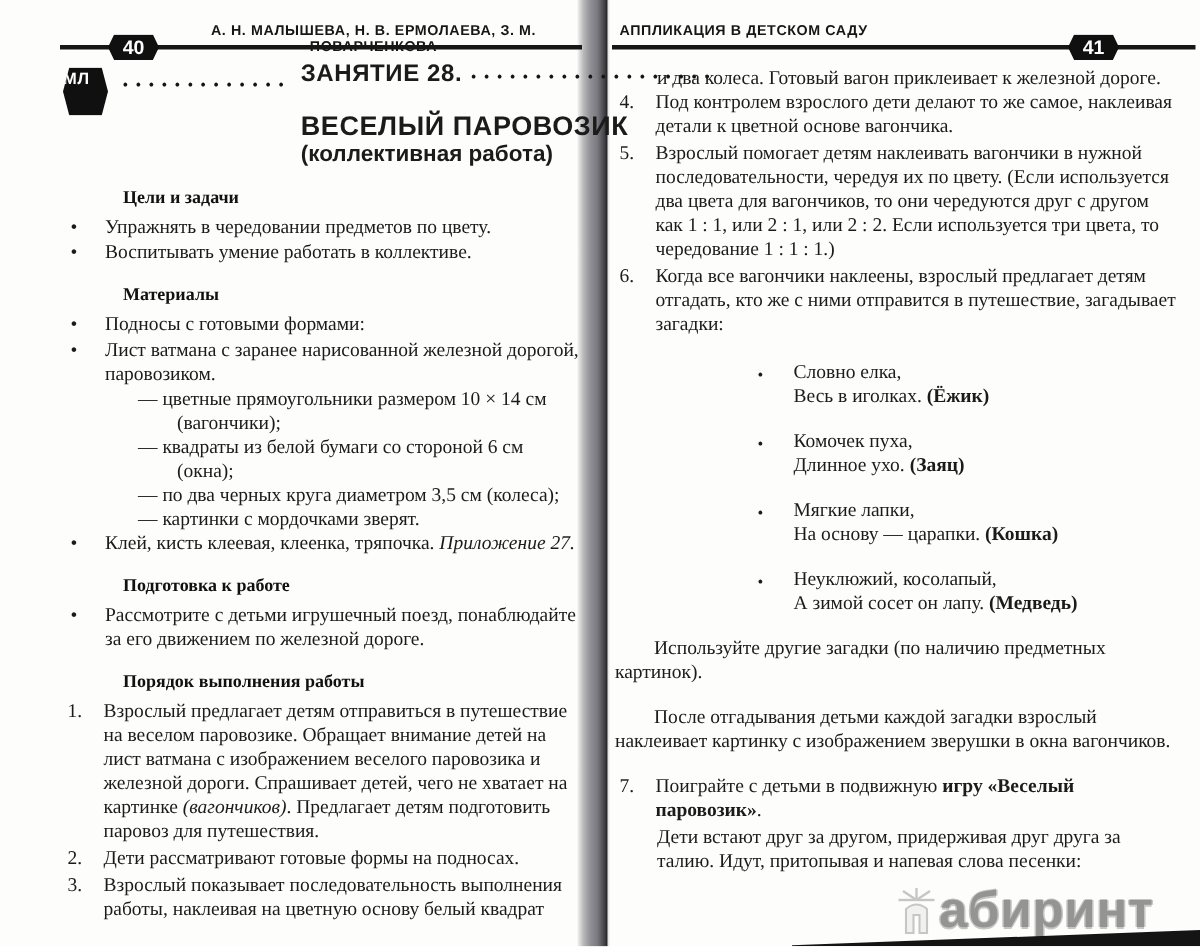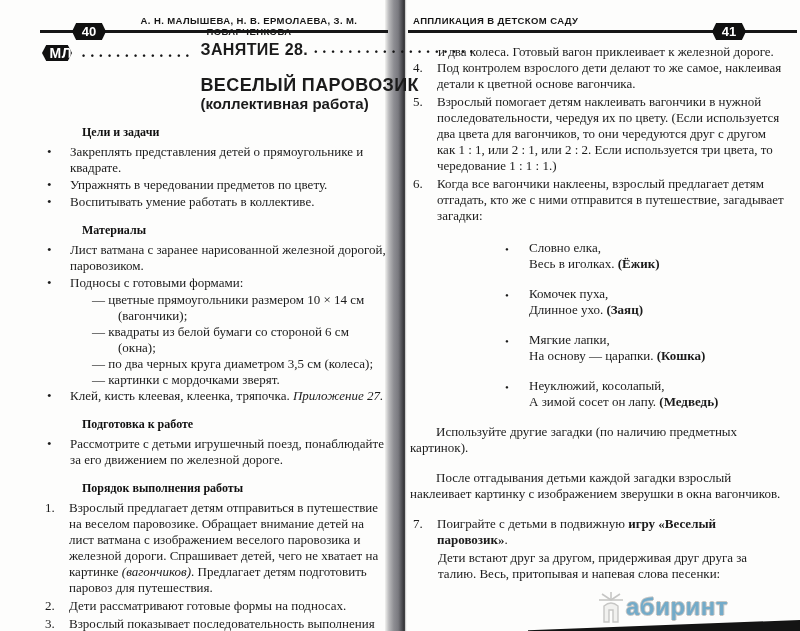--- a/index.html
+++ b/index.html
@@ -49,24 +49,24 @@
   .badge-41 { left:712px; }
 
   
   .page-content { position:absolute; font-size:13px; line-height:16px; color:#1b1b1b; }
   .page-left  { left:42px;  top:42px; width:346px; }
   .page-right { left:410px; top:44px; width:374px; }
 
   
   .title-block { display:flex; align-items:flex-start; margin-bottom:8px; }
   .ml-badge {
-    flex:none; width:30px; height:16px; margin-top:3px;
+    flex:none; width:30px; height:32px; margin-top:3px;
     background:#101010; color:#fff;
-    font-family:"Liberation Sans", sans-serif; font-weight:bold; font-size:14px;
-    line-height:16px; text-align:right; letter-spacing:0.5px;
+    font-family:"Liberation Sans", sans-serif; font-weight:bold; font-size:11px;
+    line-height:16px; text-align:left; letter-spacing:0.5px;
     clip-path:polygon(14% 0, 86% 0, 100% 50%, 86% 100%, 14% 100%, 0 50%);
   }
   .dots {
     font-family:"Liberation Sans", sans-serif; font-size:9px; font-weight:bold;
     letter-spacing:5.5px; color:#141414; white-space:nowrap;
   }
   .dots-lead { margin:6px 6px 0 10px; }
   .title-lines { font-family:"Liberation Sans", sans-serif; font-weight:bold; }
   .title-l1 { font-size:16px; letter-spacing:0.4px; white-space:nowrap; }
   .title-l1 .dots { margin-left:6px; }
@@ -106,22 +106,22 @@
 
   .closing { margin-left:28px; }
 
   
   .watermark {
     position:absolute; left:596px; top:586px; width:200px; height:42px;
     display:flex; align-items:center; opacity:0.55; pointer-events:none;
   }
   .wm-icon { flex:none; width:30px; height:34px; }
   .wm-text {
-    font-family:"Liberation Sans", sans-serif; font-weight:bold; font-size:24px;
-    color:#0369a1; letter-spacing:0.5px;
+    font-family:"Liberation Sans", sans-serif; font-weight:bold; font-size:34px;
+    color:#404040; letter-spacing:0.5px;
     text-shadow:-1px 0 #9a9a98, 1px 0 #9a9a98, 0 -1px #9a9a98, 0 1px #9a9a98;
   }
 </style>
 </head>
 <body>
 
 <div class="scan">
 
   <div class="gutter"></div>
 
@@ -140,39 +140,35 @@
       <div class="title-lines">
         <div class="title-l1"><span>ЗАНЯТИЕ 28.</span><span class="dots">•••••••••••••••••••</span></div>
         <div class="title-l2">ВЕСЕЛЫЙ ПАРОВОЗИК</div>
         <div class="title-l3">(коллективная работа)</div>
       </div>
     </div>
 
     <div class="heading">Цели и задачи</div>
     <div class="bullet-item">
       <span class="marker"></span>
-      <span class="btxt">Закреплять представления детей о прямоугольнике и квадрате.</span>
-    </div>
-    <div class="bullet-item">
-      <span class="marker"></span>
       <span class="btxt">Упражнять в чередовании предметов по цвету.</span>
     </div>
     <div class="bullet-item">
       <span class="marker"></span>
       <span class="btxt">Воспитывать умение работать в коллективе.</span>
     </div>
 
     <div class="heading">Материалы</div>
     <div class="bullet-item">
       <span class="marker"></span>
+      <span class="btxt">Подносы с готовыми формами:</span>
+    </div>
+    <div class="bullet-item">
+      <span class="marker"></span>
       <span class="btxt">Лист ватмана с заранее нарисованной железной дорогой, паровозиком.</span>
-    </div>
-    <div class="bullet-item">
-      <span class="marker"></span>
-      <span class="btxt">Подносы с готовыми формами:</span>
     </div>
     <div class="dash-item">— цветные прямоугольники размером 10 × 14 см (вагончики);</div>
     <div class="dash-item">— квадраты из белой бумаги со стороной 6 см (окна);</div>
     <div class="dash-item">— по два черных круга диаметром 3,5 см (колеса);</div>
     <div class="dash-item">— картинки с мордочками зверят.</div>
     <div class="bullet-item">
       <span class="marker"></span>
       <span class="btxt"><span>Клей, кисть клеевая, клеенка, тряпочка. </span><span class="it">Приложение 27.</span></span>
     </div>
 
@@ -246,21 +242,21 @@
     </div>
 
     <div class="plain-para">Используйте другие загадки (по наличию предметных картинок).</div>
     <div class="plain-para para-gap">После отгадывания детьми каждой загадки взрослый наклеивает картинку с изображением зверушки в окна вагончиков.</div>
 
     <div class="num-item para-gap">
       <span class="num">7.</span>
       <span class="ntxt"><span>Поиграйте с детьми в подвижную </span><span class="bd">игру «Веселый паровозик»</span><span>.</span></span>
     </div>
 
-    <div class="closing">Дети встают друг за другом, придерживая друг друга за талию. Весь, притопывая и напевая слова песенки:</div>
+    <div class="closing">Дети встают друг за другом, придерживая друг друга за талию. Идут, притопывая и напевая слова песенки:</div>
   </div>
 
   <div class="watermark">
     <span class="wm-icon">
       <svg width="30" height="34" viewBox="0 0 30 34">
         <g stroke="#9a9a98" stroke-width="1.6" fill="none">
           <line x1="15" y1="10" x2="15" y2="2"></line>
           <line x1="15" y1="10" x2="24" y2="4"></line>
           <line x1="15" y1="10" x2="6" y2="4"></line>
           <line x1="15" y1="10" x2="27" y2="10"></line>

